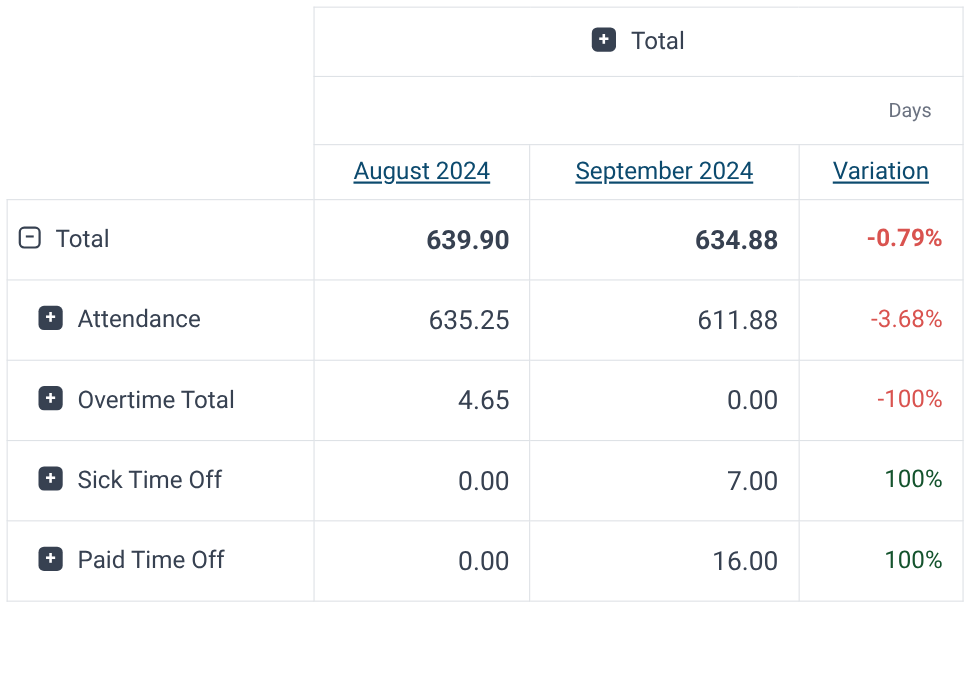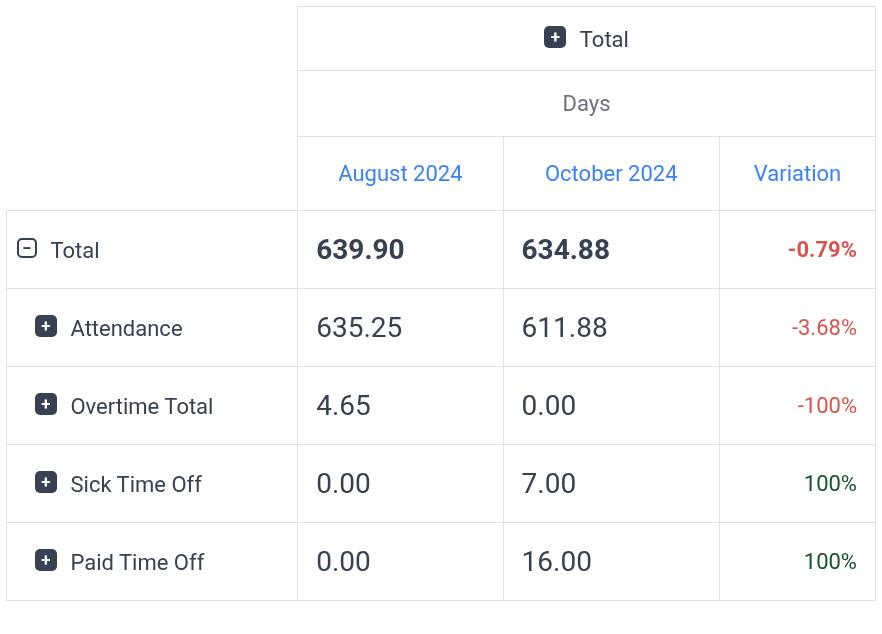--- a/index.html
+++ b/index.html
@@ -26,45 +26,47 @@
       border: none;
     }
     .header-cell {
       background: #ffffff;
       color: #374151;
       font-size: 22px;
       text-align: center;
       padding: 18px 14px;
     }
     .days-header {
-      text-align: center;
+      text-align: right;
       color: #6b7280;
-      font-size: 22px;
+      font-size: 18px;
       padding: 20px 28px;
     }
     .col-header {
       text-align: center;
-      color: #3b82f6;
+      color: #0c4a6e;
       font-size: 22px;
-      padding: 24px 14px;
+      padding: 12px 14px;
+      text-decoration: underline;
     }
     .row-header {
       background: #ffffff;
       color: #374151;
       font-size: 22px;
       text-align: left;
       padding: 22px 10px;
       white-space: nowrap;
     }
     .row-header.indent {
       padding-left: 28px;
     }
     .data-cell {
+      text-align: right;
       color: #374151;
-      font-size: 28px;
+      font-size: 24px;
       padding: 22px 18px;
       background: #ffffff;
     }
     .variation-cell {
       text-align: right;
       font-size: 22px;
       padding: 22px 18px;
       background: #ffffff;
     }
     .variation-neg {
@@ -130,21 +132,21 @@
         <span class="label-text">Total</span>
       </th>
     </tr>
     <tr>
       <th class="days-header" colspan="3">
         <span>Days</span>
       </th>
     </tr>
     <tr>
       <th class="col-header">August 2024</th>
-      <th class="col-header">October 2024</th>
+      <th class="col-header">September 2024</th>
       <th class="col-header">Variation</th>
     </tr>
   </thead>
   <tbody>
     <tr class="total-row">
       <td class="row-header">
         <span class="collapse-icon">−</span>
         <span class="label-text">Total</span>
       </td>
       <td class="data-cell">639.90</td>

